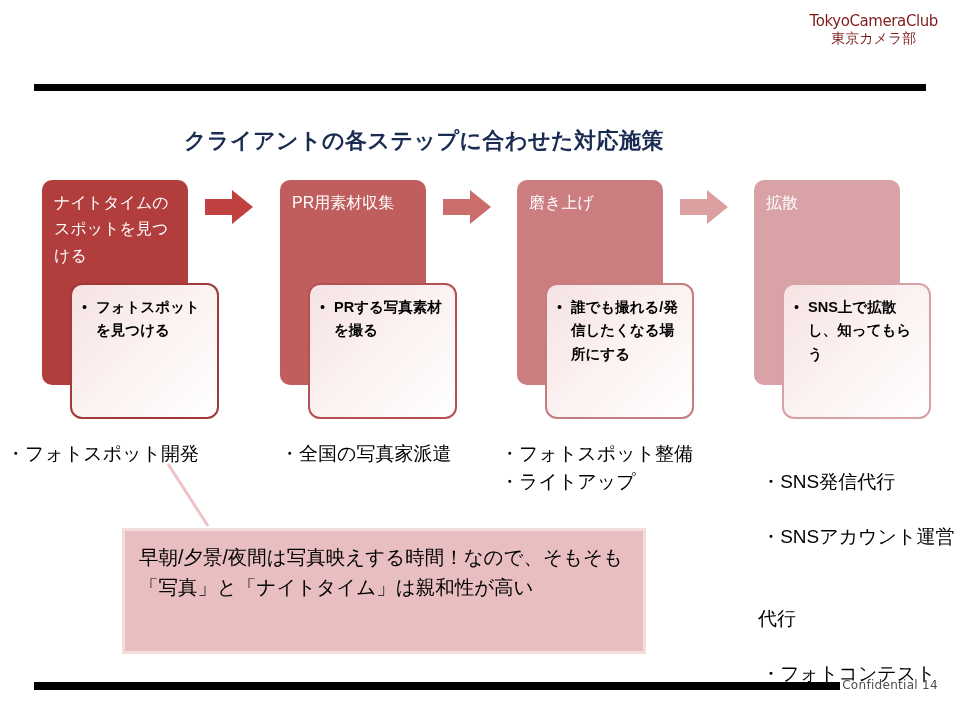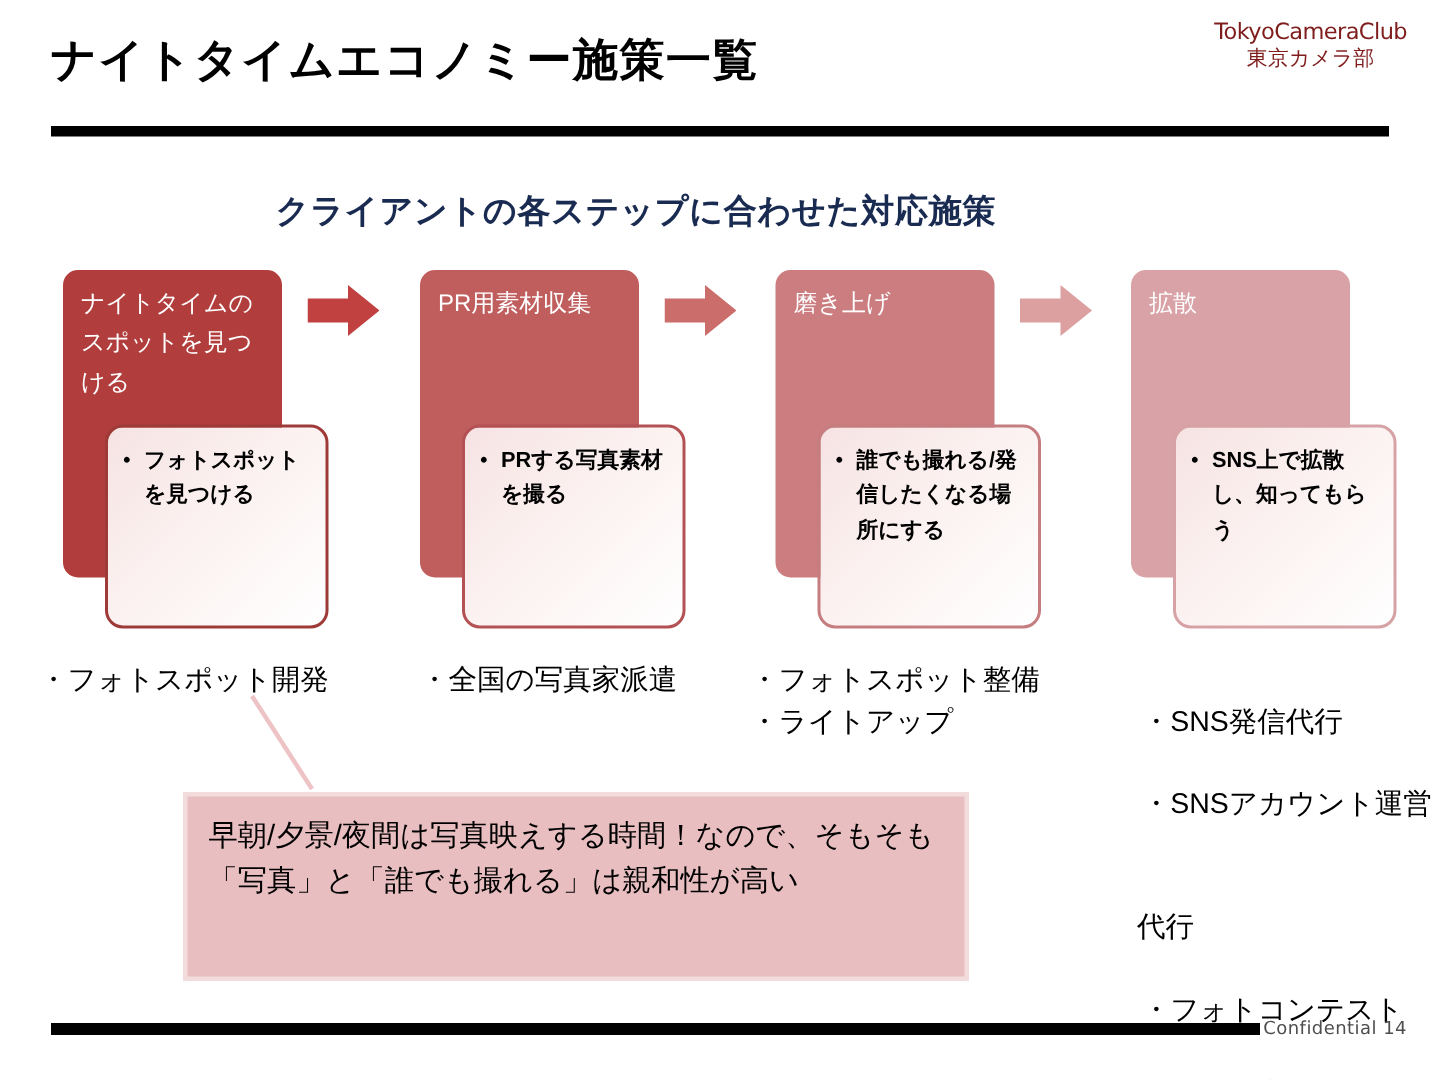--- a/index.html
+++ b/index.html
@@ -194,21 +194,20 @@
     font-family: "DejaVu Sans", sans-serif;
     letter-spacing: 0.3px;
     margin-left: 47px;
   }
 </style>
 </head>
 <body>
 
 <div id="slide">
 
-  <div class="slide-title">ナイトタイムエコノミー施策一覧</div>
   <div class="title-rule"></div>
 
   <div class="logo">
     <div class="logo-en">TokyoCameraClub</div>
     <div class="logo-jp">東京カメラ部</div>
   </div>
 
   <div class="subtitle">クライアントの各ステップに合わせた対応施策</div>
 
   <div class="step-box" id="step-box-1" style="left:42px; background:#b13e3d;">
@@ -262,21 +261,21 @@
   <div class="step-box" id="step-box-4" style="left:754px; background:#d8a2a6;">
     <div class="step-title">拡散</div>
   </div>
   <div class="step-card" id="step-card-4" style="left:782px; top:283px; border:2px solid #d6a2a6;">
     <div class="bullet-row">
       <span class="dot">•</span>
       <span class="txt">SNS上で拡散し、知ってもらう</span>
     </div>
   </div>
 
-  <div class="under-list" style="left:26px; top:440px;">・フォトスポット開発</div>
+  <div class="under-list" style="left:6px; top:440px;">・フォトスポット開発</div>
 
   <div class="under-list" style="left:262px; top:440px;margin-left:18px;">・全国の写真家派遣</div>
 
   <div class="under-list" style="left:500px; top:440px;">・フォトスポット整備
 ・ライトアップ</div>
 
   <div class="under-list" style="left:740px; top:440px;">
     <span>・SNS発信代行</span><br>
     <span>・SNSアカウント運営</span><br>
     <span class="wrap-indent">代行</span>
@@ -285,19 +284,19 @@
     
   </div>
 
   <div class="connector">
     <svg width="60" height="70" viewBox="0 0 60 70" aria-hidden="true">
       <line x1="8" y1="4" x2="48" y2="66" stroke="#edc3c6" stroke-width="3"></line>
     </svg>
   </div>
 
   <div class="callout">
-    <div class="callout-text">早朝/夕景/夜間は写真映えする時間！なので、そもそも「写真」と「誰でも撮れる」は親和性が高い</div>
+    <div class="callout-text">早朝/夕景/夜間は写真映えする時間！なので、そもそも「写真」と「ナイトタイム」は親和性が高い</div>
   </div>
 
   <div class="footer-bar"></div>
   <div class="footer-text">Confidential 14</div>
 
 </div>
 
 </body></html>

